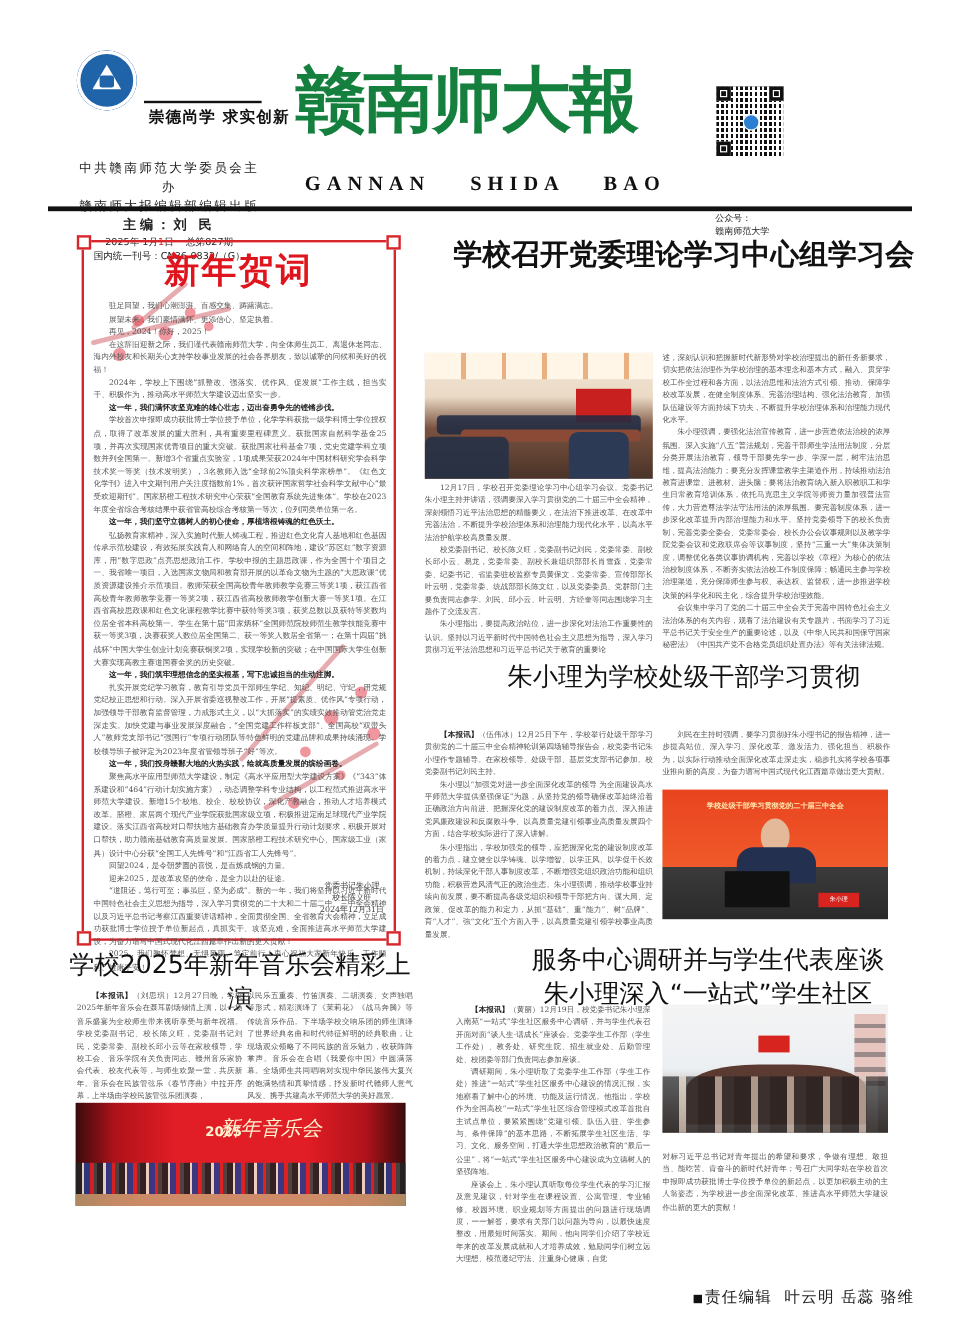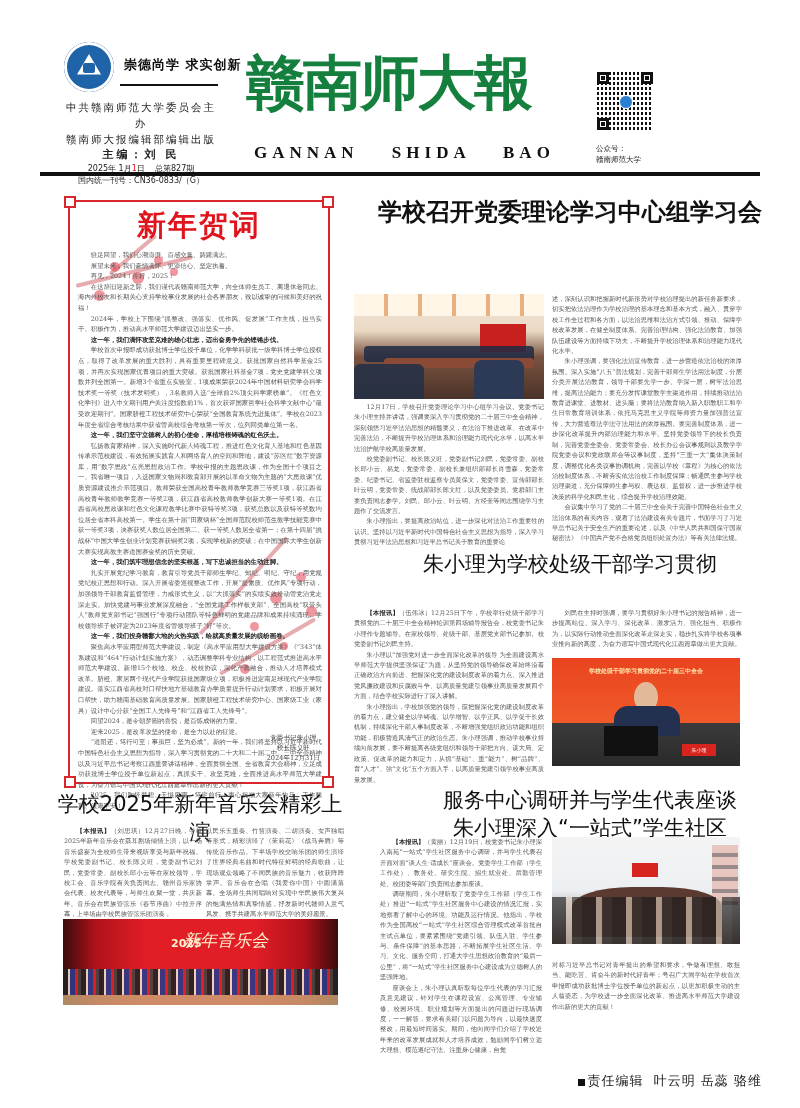--- a/index.html
+++ b/index.html
@@ -1,18 +1,18 @@
 <!DOCTYPE html>
 <html><head>
 <meta charset="utf-8">
 <style>
   html,body{margin:0;padding:0;background:#fff;}
   body{width:800px;height:1108px;position:relative;overflow:hidden;font-family:"DejaVu Serif","Liberation Serif",serif;color:#222;}
   .abs{position:absolute;}
-  .sans{font-family:"DejaVu Sans","Liberation Sans",sans-serif;}
+  .sans{font-family:"DejaVu Sans","Liberation Sans",sans-serif;margin-top:33px;}
   
   .logo{left:64px;top:42px;width:50px;height:50px;border-radius:50%;background:#1f63a8;box-shadow:inset 0 0 0 3px #fff,inset 0 0 0 5px #1f63a8;}
   .logo .tri{position:absolute;left:13px;top:12px;width:24px;height:24px;background:#fff;clip-path:polygon(50% 0,100% 85%,0 85%);}
   .logo .core{position:absolute;left:19px;top:21px;width:12px;height:10px;background:#1f63a8;border-radius:2px;}
   .motto{left:124px;top:56px;font-size:13px;font-weight:bold;letter-spacing:1px;color:#111;}
   .motto-line{left:120px;top:84px;width:98px;height:2px;background:#111;}
   .pubinfo{left:62px;top:99px;width:158px;text-align:center;font-size:10.5px;line-height:16px;letter-spacing:2px;color:#222;}
   .pubinfo .editor{font-size:11px;font-weight:bold;letter-spacing:3px;}
   .pubinfo .small{font-size:8px;letter-spacing:0;line-height:12px;}
   .pubinfo .red{color:#d71920;}

